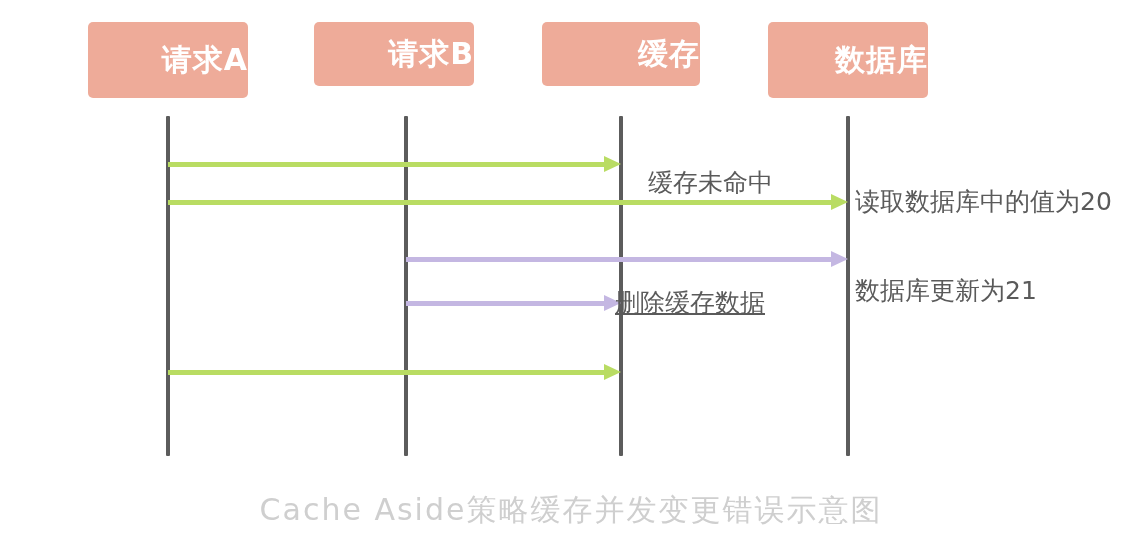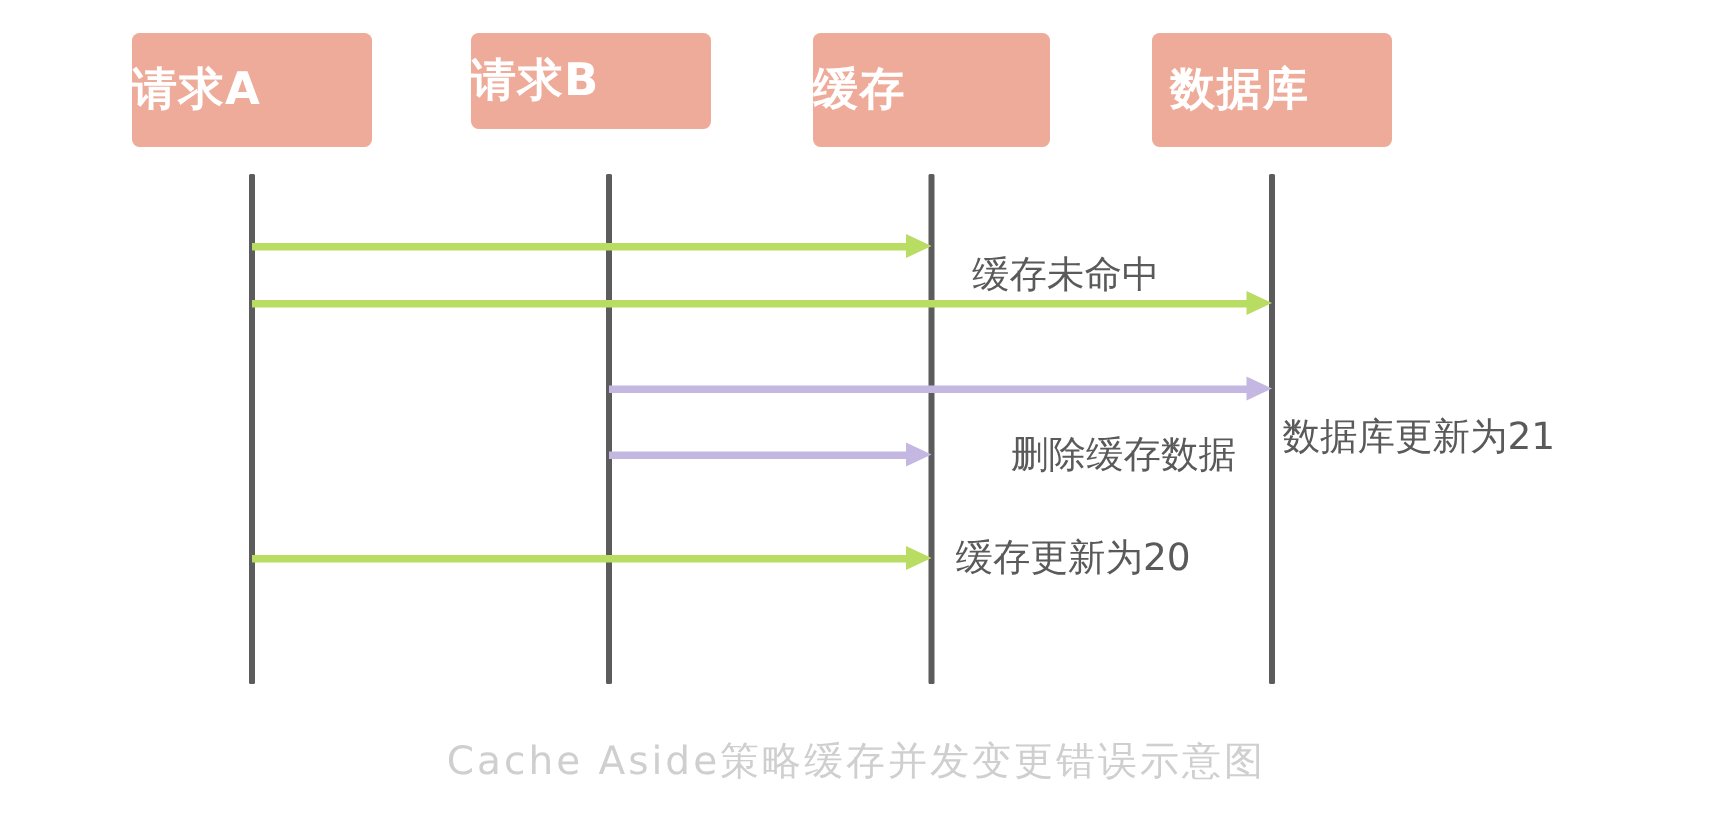--- a/index.html
+++ b/index.html
@@ -23,21 +23,21 @@
   }
 
   
   .actor-box {
     position: absolute;
     box-sizing: border-box;
     border-radius: 5px;
     background: #eeab99;
     display: flex;
     align-items: center;
-    justify-content: flex-start;
+    justify-content: flex-end;
   }
   .actor-label {
     color: #ffffff;
     font-size: 30px;
     font-weight: 600;
     letter-spacing: 1px;
     font-family: "DejaVu Sans", "Liberation Sans", sans-serif;
     line-height: 1;
     white-space: nowrap;
   }
@@ -82,40 +82,40 @@
   }
 
   
   #caption {
     position: absolute;
     left: 0;
     width: 1142px;
     top: 490px;
     text-align: center;
     color: #cfcfcf;
-    font-size: 26px;
+    font-size: 30px;
     letter-spacing: 2px;
     font-family: "DejaVu Sans", "Liberation Sans", sans-serif;
     white-space: nowrap;
   }
 </style>
 </head>
 <body>
 
 <div id="diagram-root">
 
   <div class="actor-box" style="left:88px; top:22px; width:160px; height:76px;">
     <span class="actor-label">请求A</span>
   </div>
 
   <div class="actor-box" style="left:314px; top:22px; width:160px; height:64px;">
     <span class="actor-label">请求B</span>
   </div>
 
-  <div class="actor-box" style="left:542px; top:22px; width:158px; height:76px;">
+  <div class="actor-box" style="left:542px; top:22px; width:158px; height:64px;">
     <span class="actor-label">缓存</span>
   </div>
 
   <div class="actor-box" style="left:768px; top:22px; width:160px; height:76px;padding-left:12px;">
     <span class="actor-label">数据库</span>
   </div>
 
   <div class="lifeline" style="left:166px; top:116px; height:340px;"></div>
   <div class="lifeline" style="left:404px; top:116px; height:340px;"></div>
   <div class="lifeline" style="left:619px; top:116px; height:340px;"></div>
@@ -124,34 +124,34 @@
   <div class="message" style="left:168px; top:153px; width:453px;">
     <div class="msg-line" style="width:443px; background:#b9dc63;"></div>
     <div class="msg-head" style="left:436px; border-left:17px solid #b9dc63;"></div>
   </div>
   <div class="msg-text" style="left:648px; top:151px;margin-top:19px;">缓存未命中</div>
 
   <div class="message" style="left:168px; top:191px; width:680px;">
     <div class="msg-line" style="width:670px; background:#b9dc63;"></div>
     <div class="msg-head" style="left:663px; border-left:17px solid #b9dc63;"></div>
   </div>
+  <div class="msg-text" style="left:855px; top:189px;">读取数据库中的值为20</div>
 
   <div class="message" style="left:406px; top:248px; width:442px;">
     <div class="msg-line" style="width:432px; background:#c4b7e2;"></div>
     <div class="msg-head" style="left:425px; border-left:17px solid #c4b7e2;"></div>
   </div>
   <div class="msg-text" style="left:855px; top:246px;margin-top:32px;">数据库更新为21</div>
 
   <div class="message" style="left:406px; top:292px; width:215px;">
     <div class="msg-line" style="width:205px; background:#c4b7e2;"></div>
     <div class="msg-head" style="left:198px; border-left:17px solid #c4b7e2;"></div>
   </div>
-  <div class="msg-text" style="left:674px; top:290px;">删除缓存数据</div>
+  <div class="msg-text" style="left:615px; top:290px;text-decoration:underline;">删除缓存数据</div>
 
   <div class="message" style="left:168px; top:361px; width:453px;">
     <div class="msg-line" style="width:443px; background:#b9dc63;"></div>
     <div class="msg-head" style="left:436px; border-left:17px solid #b9dc63;"></div>
   </div>
-  <div class="msg-text" style="left:637px; top:359px;">缓存更新为20</div>
 
   <div id="caption">Cache Aside策略缓存并发变更错误示意图</div>
 
 </div>
 
 </body></html>

